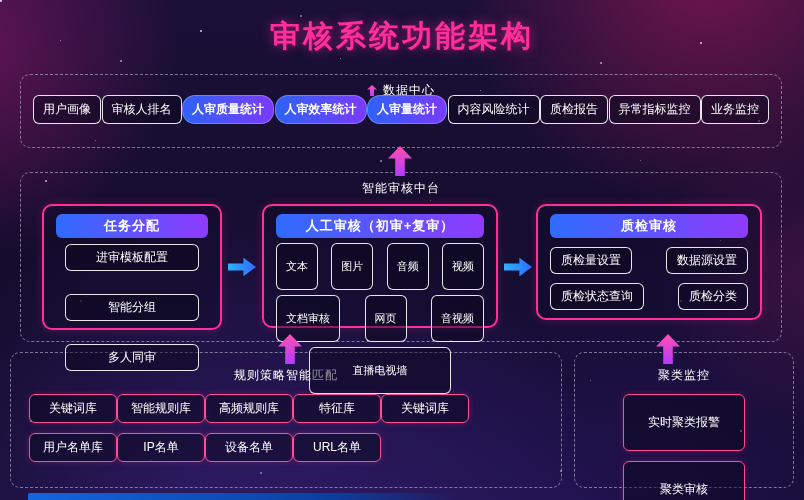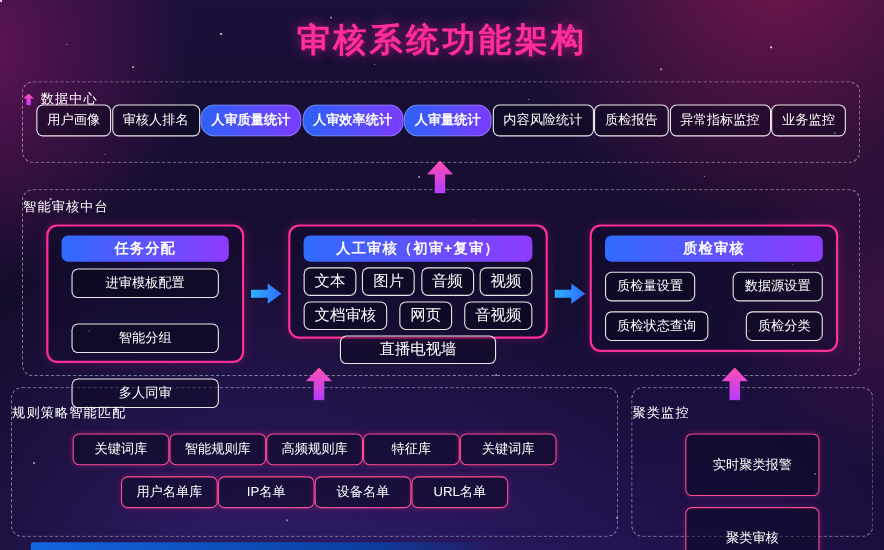--- a/index.html
+++ b/index.html
@@ -41,21 +41,21 @@
     text-shadow:0 0 12px rgba(255,46,154,.55), 1px 1px 0 rgba(120,0,80,.6);
   }
   .section {
     position:absolute; border:1px dashed rgba(205,205,225,.55); border-radius:10px;
   }
   .sec-data  { left:20px;  top:74px;  width:762px; height:74px;  }
   .sec-mid   { left:20px;  top:172px; width:762px; height:170px; }
   .sec-rules { left:10px;  top:352px; width:552px; height:136px; }
   .sec-clu   { left:574px; top:352px; width:220px; height:136px; }
   .sec-label {
-    display:flex; align-items:center; justify-content:flex-start; gap:6px;
+    display:flex; align-items:center; justify-content:center; gap:6px;
     margin-top:7px; font-size:12px; letter-spacing:1px; color:#fff;
   }
   .sec-rules .sec-label, .sec-clu .sec-label { margin-top:14px; }
   .mini-arrow {
     width:10px; height:11px; background:linear-gradient(180deg,#ff4fb0,#c13bff);
     clip-path:polygon(50% 0%,100% 42%,70% 42%,70% 100%,30% 100%,30% 42%,0% 42%);
   }
   .chip-row {
     position:absolute; left:12px; right:12px; top:20px;
     display:flex; justify-content:space-between; align-items:center;
@@ -85,37 +85,37 @@
     clip-path:polygon(0% 32%,55% 32%,55% 4%,100% 50%,55% 96%,55% 68%,0% 68%);
     filter:drop-shadow(0 0 5px rgba(47,123,255,.7));
   }
   .ra1 { left:228px; top:257px; }
   .ra2 { left:504px; top:257px; }
   .panel {
     position:absolute; z-index:3; border:2px solid #ff2f97; border-radius:10px;
     background:rgba(18,10,42,.40); box-shadow:0 0 10px rgba(255,47,151,.22);
   }
   .p-task    { left:42px;  top:204px; width:180px; height:126px; }
-  .p-manual  { left:262px; top:204px; width:236px; height:104px; }
+  .p-manual  { left:262px; top:204px; width:236px; height:124px; }
   .p-quality { left:536px; top:204px; width:226px; height:116px; }
   .panel-header {
     margin:8px 12px 0; height:24px; border-radius:6px;
     background:linear-gradient(90deg,#2f6bff,#8f3bff);
     display:flex; align-items:center; justify-content:center;
     font-weight:bold; font-size:13px; letter-spacing:1px;
   }
   .stack { display:flex; flex-direction:column; align-items:center; gap:23px; margin-top:6px; }
   .stack .chip { width:134px; padding:4px 0; font-size:12px; }
   .hrow { display:flex; justify-content:space-between; margin:5px 12px 0; }
-  .hrow .chip { padding:3px 9px; font-size:14px; }
+  .hrow .chip { padding:15px 9px; font-size:11px; }
   .hrow.center { justify-content:center; }
   .hrow.center .chip { width:142px; }
   .p-quality .hrow { margin:9px 12px 0; }
   .p-quality .hrow .chip { padding:4px 10px; font-size:12px; }
-  .rules-row { display:flex; justify-content:center; margin:10px 18px 0; }
+  .rules-row { display:flex; justify-content:flex-start; margin:10px 18px 0; }
   .rules-row .chip { min-width:88px; padding:5px 8px; }
   .clu-stack { display:flex; flex-direction:column; align-items:center; gap:10px; margin-top:10px; }
   .clu-stack .chip { width:122px; padding:19px 0; }
   .bottom-strip {
     position:absolute; left:28px; bottom:0; width:430px; height:7px; z-index:2;
     background:linear-gradient(90deg,#1266df,#0a3fa0 70%,rgba(10,63,160,0));
     border-radius:2px 2px 0 0;
   }
 </style>
 </head>

